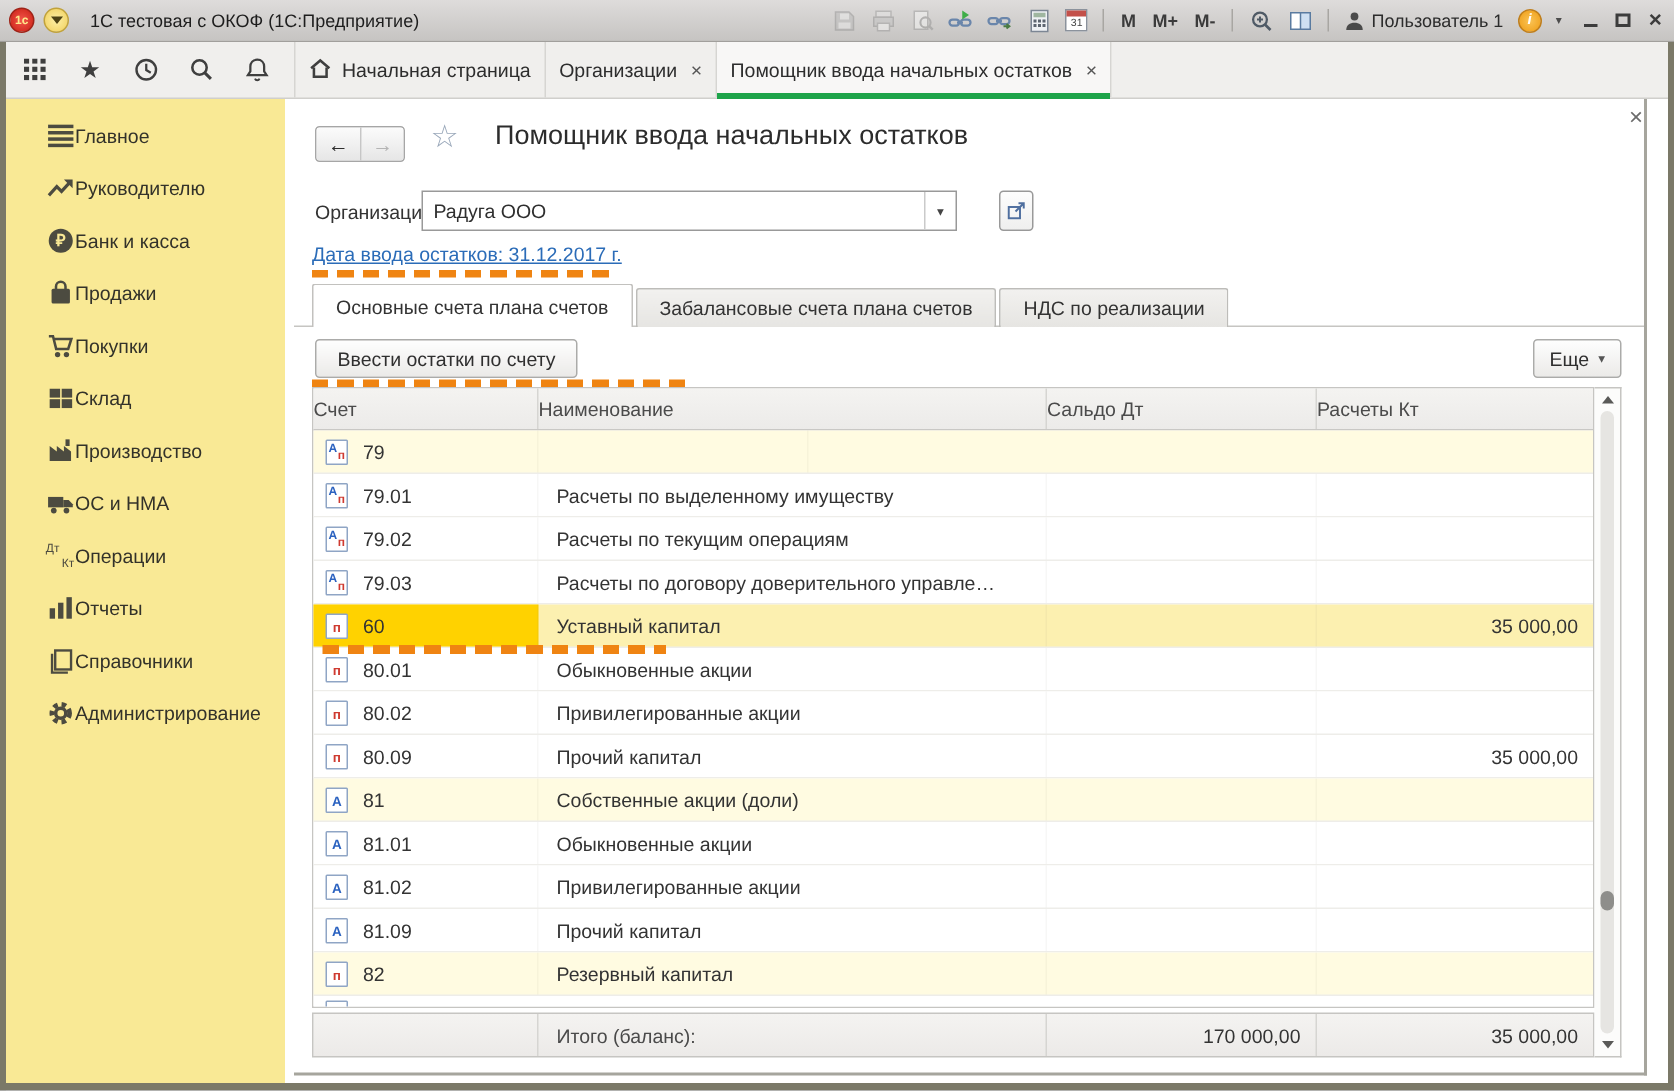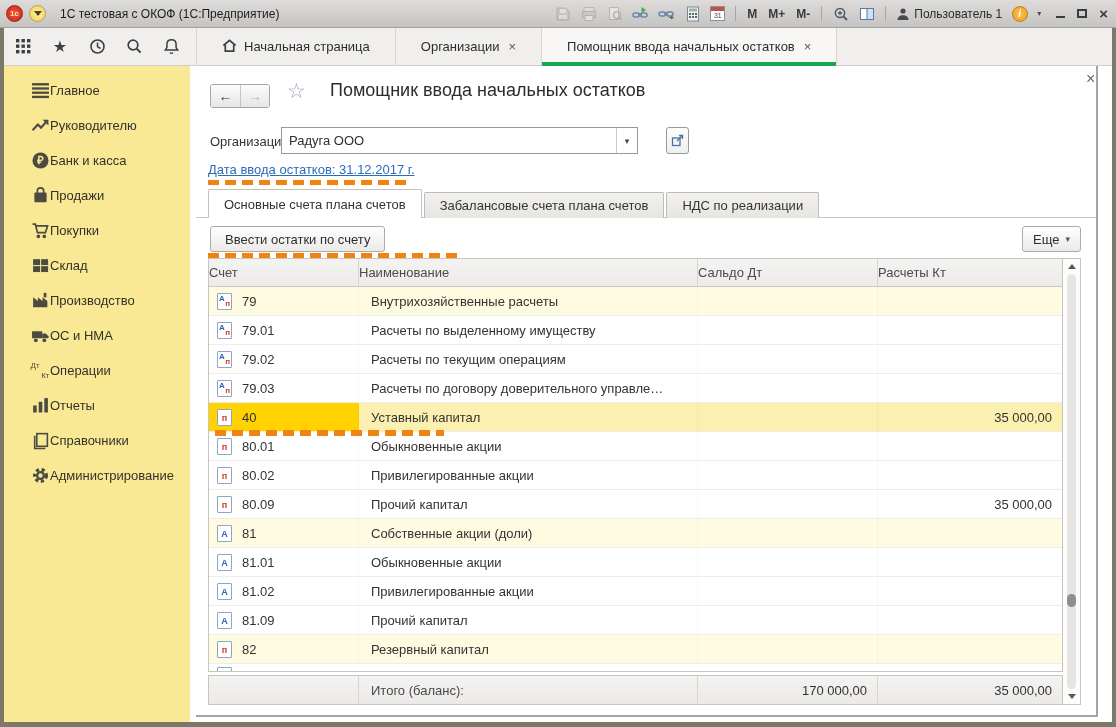--- a/index.html
+++ b/index.html
@@ -43,21 +43,21 @@
   .winctl{display:flex;align-items:center;gap:12px;margin-left:6px}
   .w-min{width:9px;height:2px;background:#3c3c3c;margin-top:7px}
   .w-max{width:10px;height:9px;border:2px solid #3c3c3c}
   .w-close{font-size:15px;font-weight:bold;color:#3c3c3c;line-height:15px}
   
   .tabsbar{position:absolute;left:0;top:28px;width:100%;height:38px;background:#f0efed;
     border-bottom:1px solid #d0cfcc;display:flex;align-items:stretch;z-index:25}
   .quick{display:flex;align-items:center;gap:19px;padding:0 16px 0 14px}
   .qicon{display:flex;align-items:center;justify-content:center;width:18px;height:18px;cursor:pointer;color:#3f3f3f;font-size:16px}
   .toptabs{display:flex;align-items:stretch}
-  .toptab{display:flex;align-items:center;padding:0 25px;gap:7px;border-left:1px solid #d6d5d2;
+  .toptab{display:flex;align-items:center;padding:0 9px;gap:7px;border-left:1px solid #d6d5d2;
     cursor:pointer;position:relative;color:#2d2d2d}
   .toptab:last-child{border-right:1px solid #d6d5d2}
   .toptab.active{background:#f8f7f6}
   .toptab.active::after{content:"";position:absolute;left:0;right:0;bottom:-1px;height:4px;background:var(--active-tab-underline)}
   .tt-close{font-size:13px;color:#555;margin-left:2px}
   
   .sidebar{position:absolute;left:4px;top:66px;width:186px;height:656px;background:var(--sidebar-bg);padding-top:7px}
   .side-item{display:flex;align-items:center;height:35px;padding-left:26px;gap:0;cursor:pointer;color:#33322a}
   .s-icon{width:20px;height:20px;display:flex;align-items:center;justify-content:center;flex:none}
   .op-ic{position:relative;width:19px;height:19px;display:block}
@@ -501,21 +501,20 @@
     </div>
     <div id="tbody">
   <div class="trow group">
     <div class="cell c-code">
       <span class="acc-icon">
               <b class="la">А</b>
               <b class="lp">п</b>
             </span>
       <span class="code">79</span>
     </div>
-    <div class="cell c-name">Внутрихозяйственные расчеты</div>
     <div class="cell c-dt"></div>
     <div class="cell c-kt"></div>
   </div>
 
   <div class="trow">
     <div class="cell c-code">
       <span class="acc-icon">
               <b class="la">А</b>
               <b class="lp">п</b>
             </span>
@@ -550,21 +549,21 @@
     <div class="cell c-name">Расчеты по договору доверительного управле…</div>
     <div class="cell c-dt"></div>
     <div class="cell c-kt"></div>
   </div>
 
   <div class="trow group selected">
     <div class="cell c-code">
       <span class="acc-icon">
               <b class="lp solo">п</b>
             </span>
-      <span class="code">40</span>
+      <span class="code">60</span>
     </div>
     <div class="cell c-name">Уставный капитал</div>
     <div class="cell c-dt"></div>
     <div class="cell c-kt">35 000,00</div>
   </div>
 
   <div class="trow">
     <div class="cell c-code">
       <span class="acc-icon">
               <b class="lp solo">п</b>

